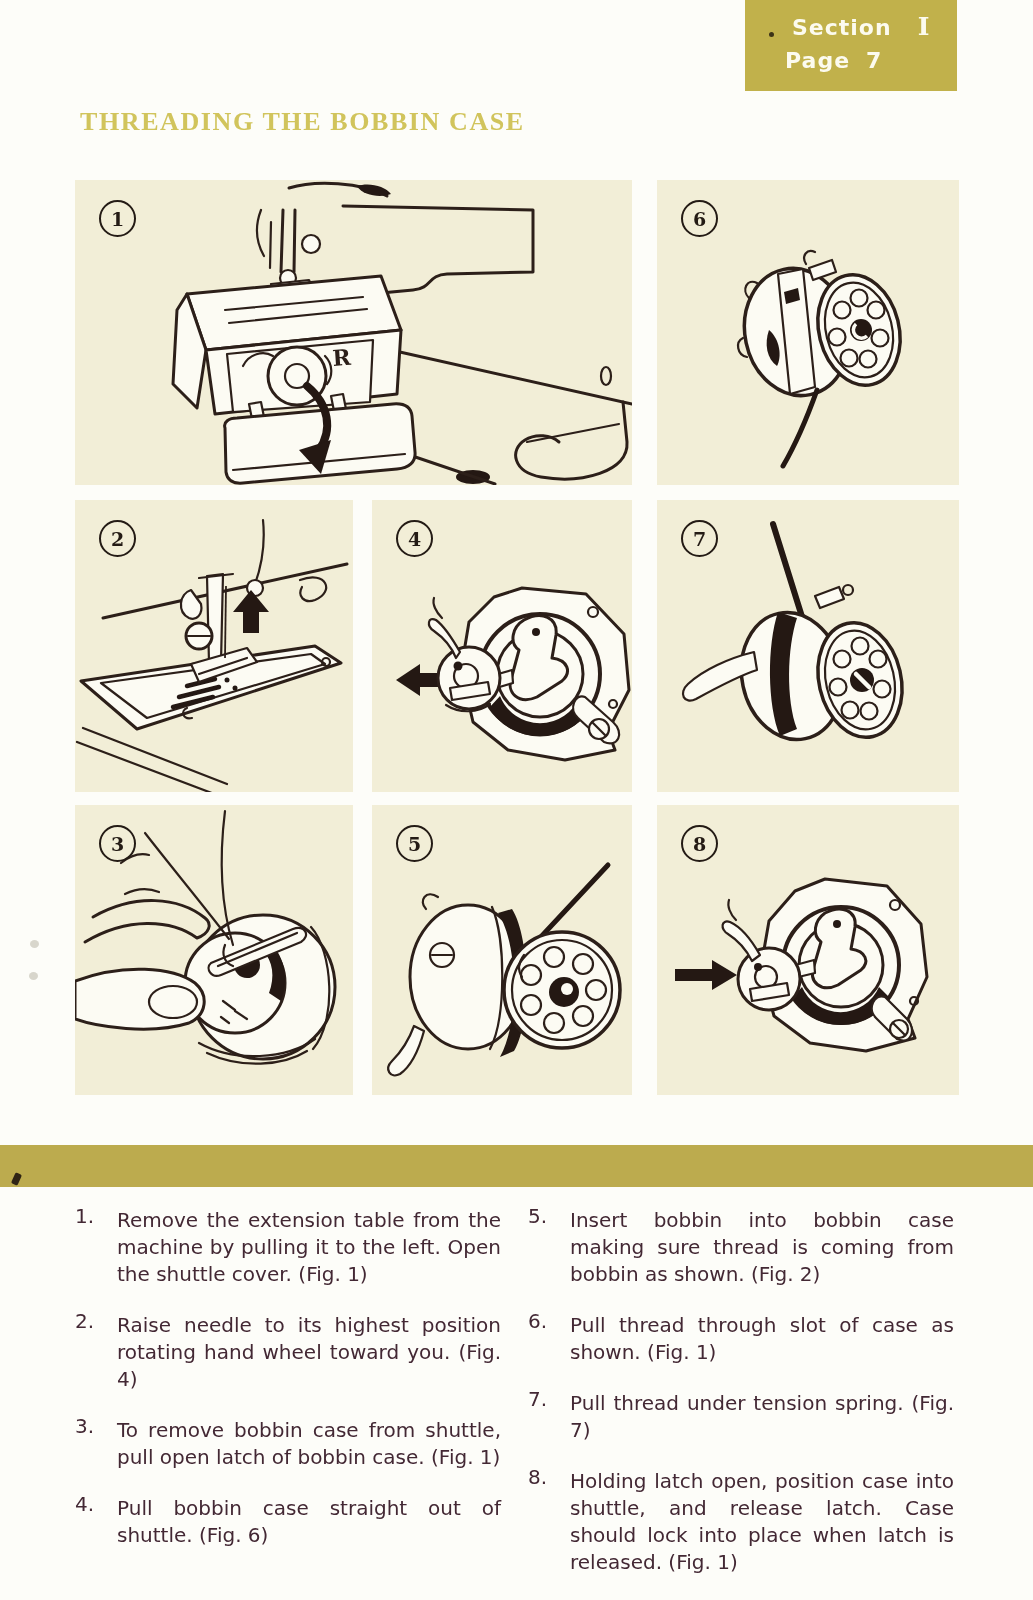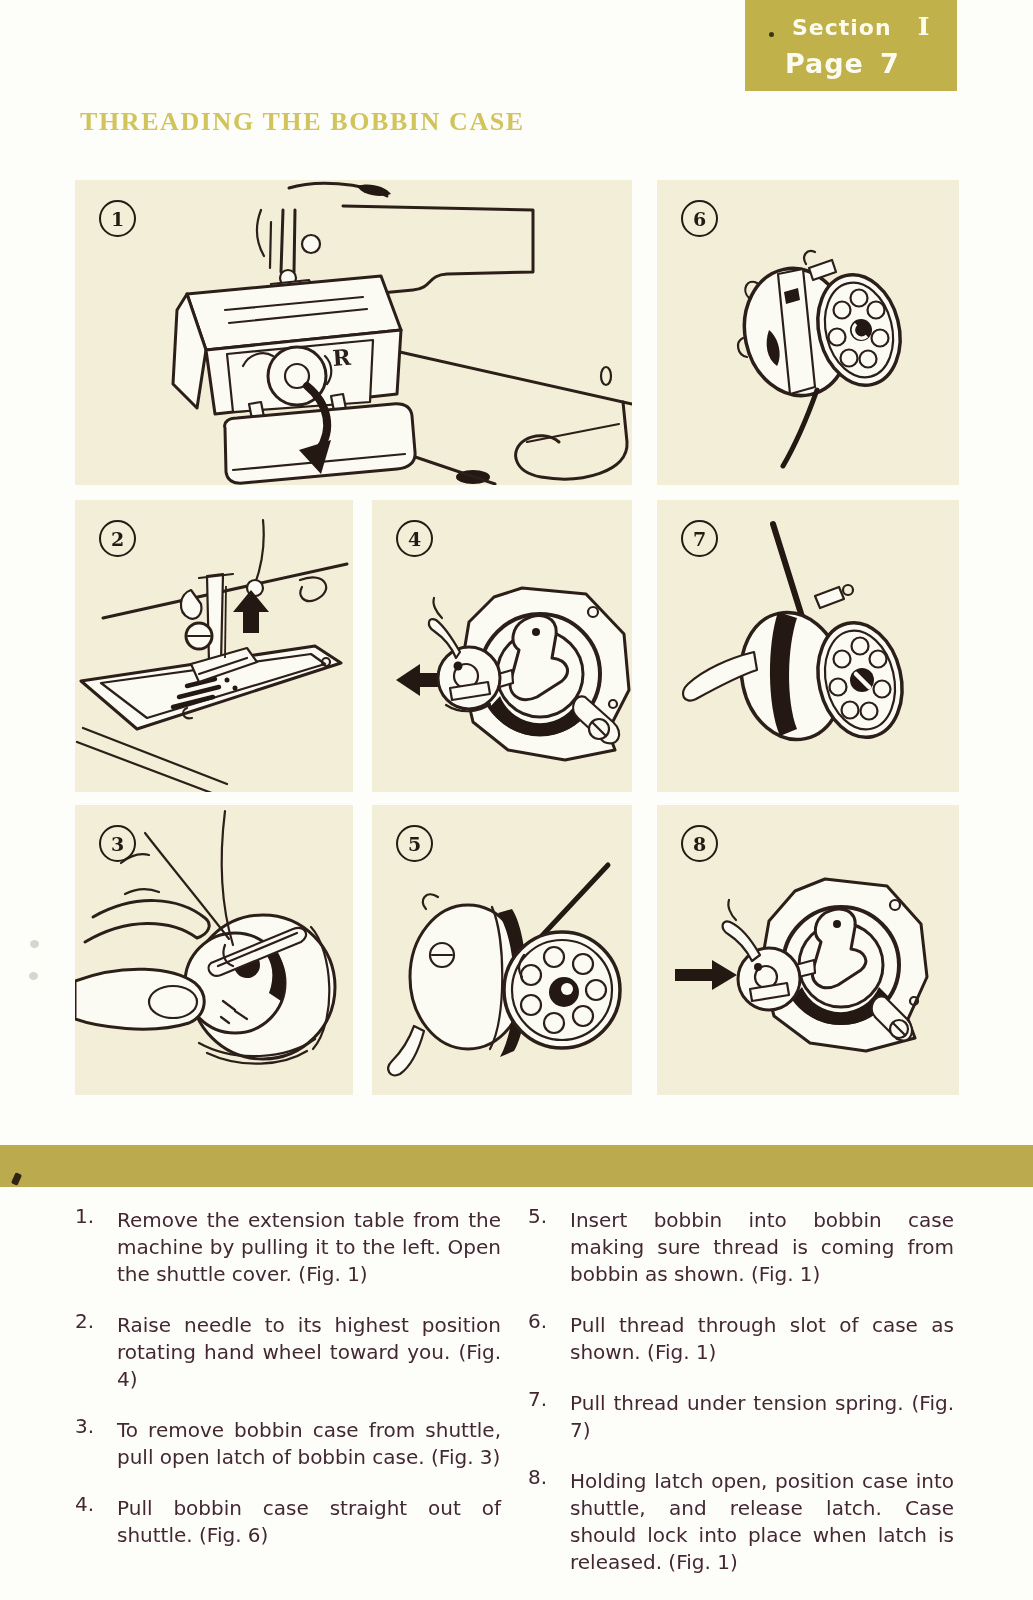--- a/index.html
+++ b/index.html
@@ -16,21 +16,21 @@
     padding-left:24px;
   }
   
   .badge{
     position:absolute;left:745px;top:0;width:212px;height:91px;
     background:#c1b14b;
     color:#fcfbef;
     padding:0;
   }
   .badge .row1{position:absolute;left:47px;top:12px;font-size:22px;font-weight:bold;letter-spacing:1px;display:flex;gap:26px;align-items:baseline;}
-  .badge .row2{position:absolute;left:40px;top:48px;font-size:27px;font-weight:bold;letter-spacing:1px;display:flex;gap:16px;}
+  .badge .row2{position:absolute;left:40px;top:48px;font-size:22px;font-weight:bold;letter-spacing:1px;display:flex;gap:16px;}
   .badge .numeral{font-family:"DejaVu Serif",serif;font-size:25px;font-weight:bold;}
   .badge .speck{position:absolute;left:24px;top:32px;width:5px;height:5px;background:#3c3317;border-radius:50%;}
   
   .title{
     position:absolute;left:80px;top:107px;
     font-size:26px;font-weight:bold;letter-spacing:1.6px;
     color:#d1c45c;
     font-family:Liberation Serif, serif;
   }
   
@@ -365,32 +365,32 @@
     <div class="item">
       <span class="num">1.</span>
       <p class="txt">Remove the extension table from the machine by pulling it to the left. Open the shuttle cover. (Fig. 1)</p>
     </div>
     <div class="item">
       <span class="num">2.</span>
       <p class="txt">Raise needle to its highest position rotating hand wheel toward you. (Fig. 4)</p>
     </div>
     <div class="item">
       <span class="num">3.</span>
-      <p class="txt">To remove bobbin case from shuttle, pull open latch of bobbin case. (Fig. 3)</p>
+      <p class="txt">To remove bobbin case from shuttle, pull open latch of bobbin case. (Fig. 1)</p>
     </div>
     <div class="item">
       <span class="num">4.</span>
       <p class="txt">Pull bobbin case straight out of shuttle. (Fig. 6)</p>
     </div>
   </div>
 
   <div class="col col-right">
     <div class="item">
       <span class="num">5.</span>
-      <p class="txt">Insert bobbin into bobbin case making sure thread is coming from bobbin as shown. (Fig. 1)</p>
+      <p class="txt">Insert bobbin into bobbin case making sure thread is coming from bobbin as shown. (Fig. 2)</p>
     </div>
     <div class="item">
       <span class="num">6.</span>
       <p class="txt">Pull thread through slot of case as shown. (Fig. 1)</p>
     </div>
     <div class="item">
       <span class="num">7.</span>
       <p class="txt">Pull thread under tension spring. (Fig. 7)</p>
     </div>
     <div class="item">

